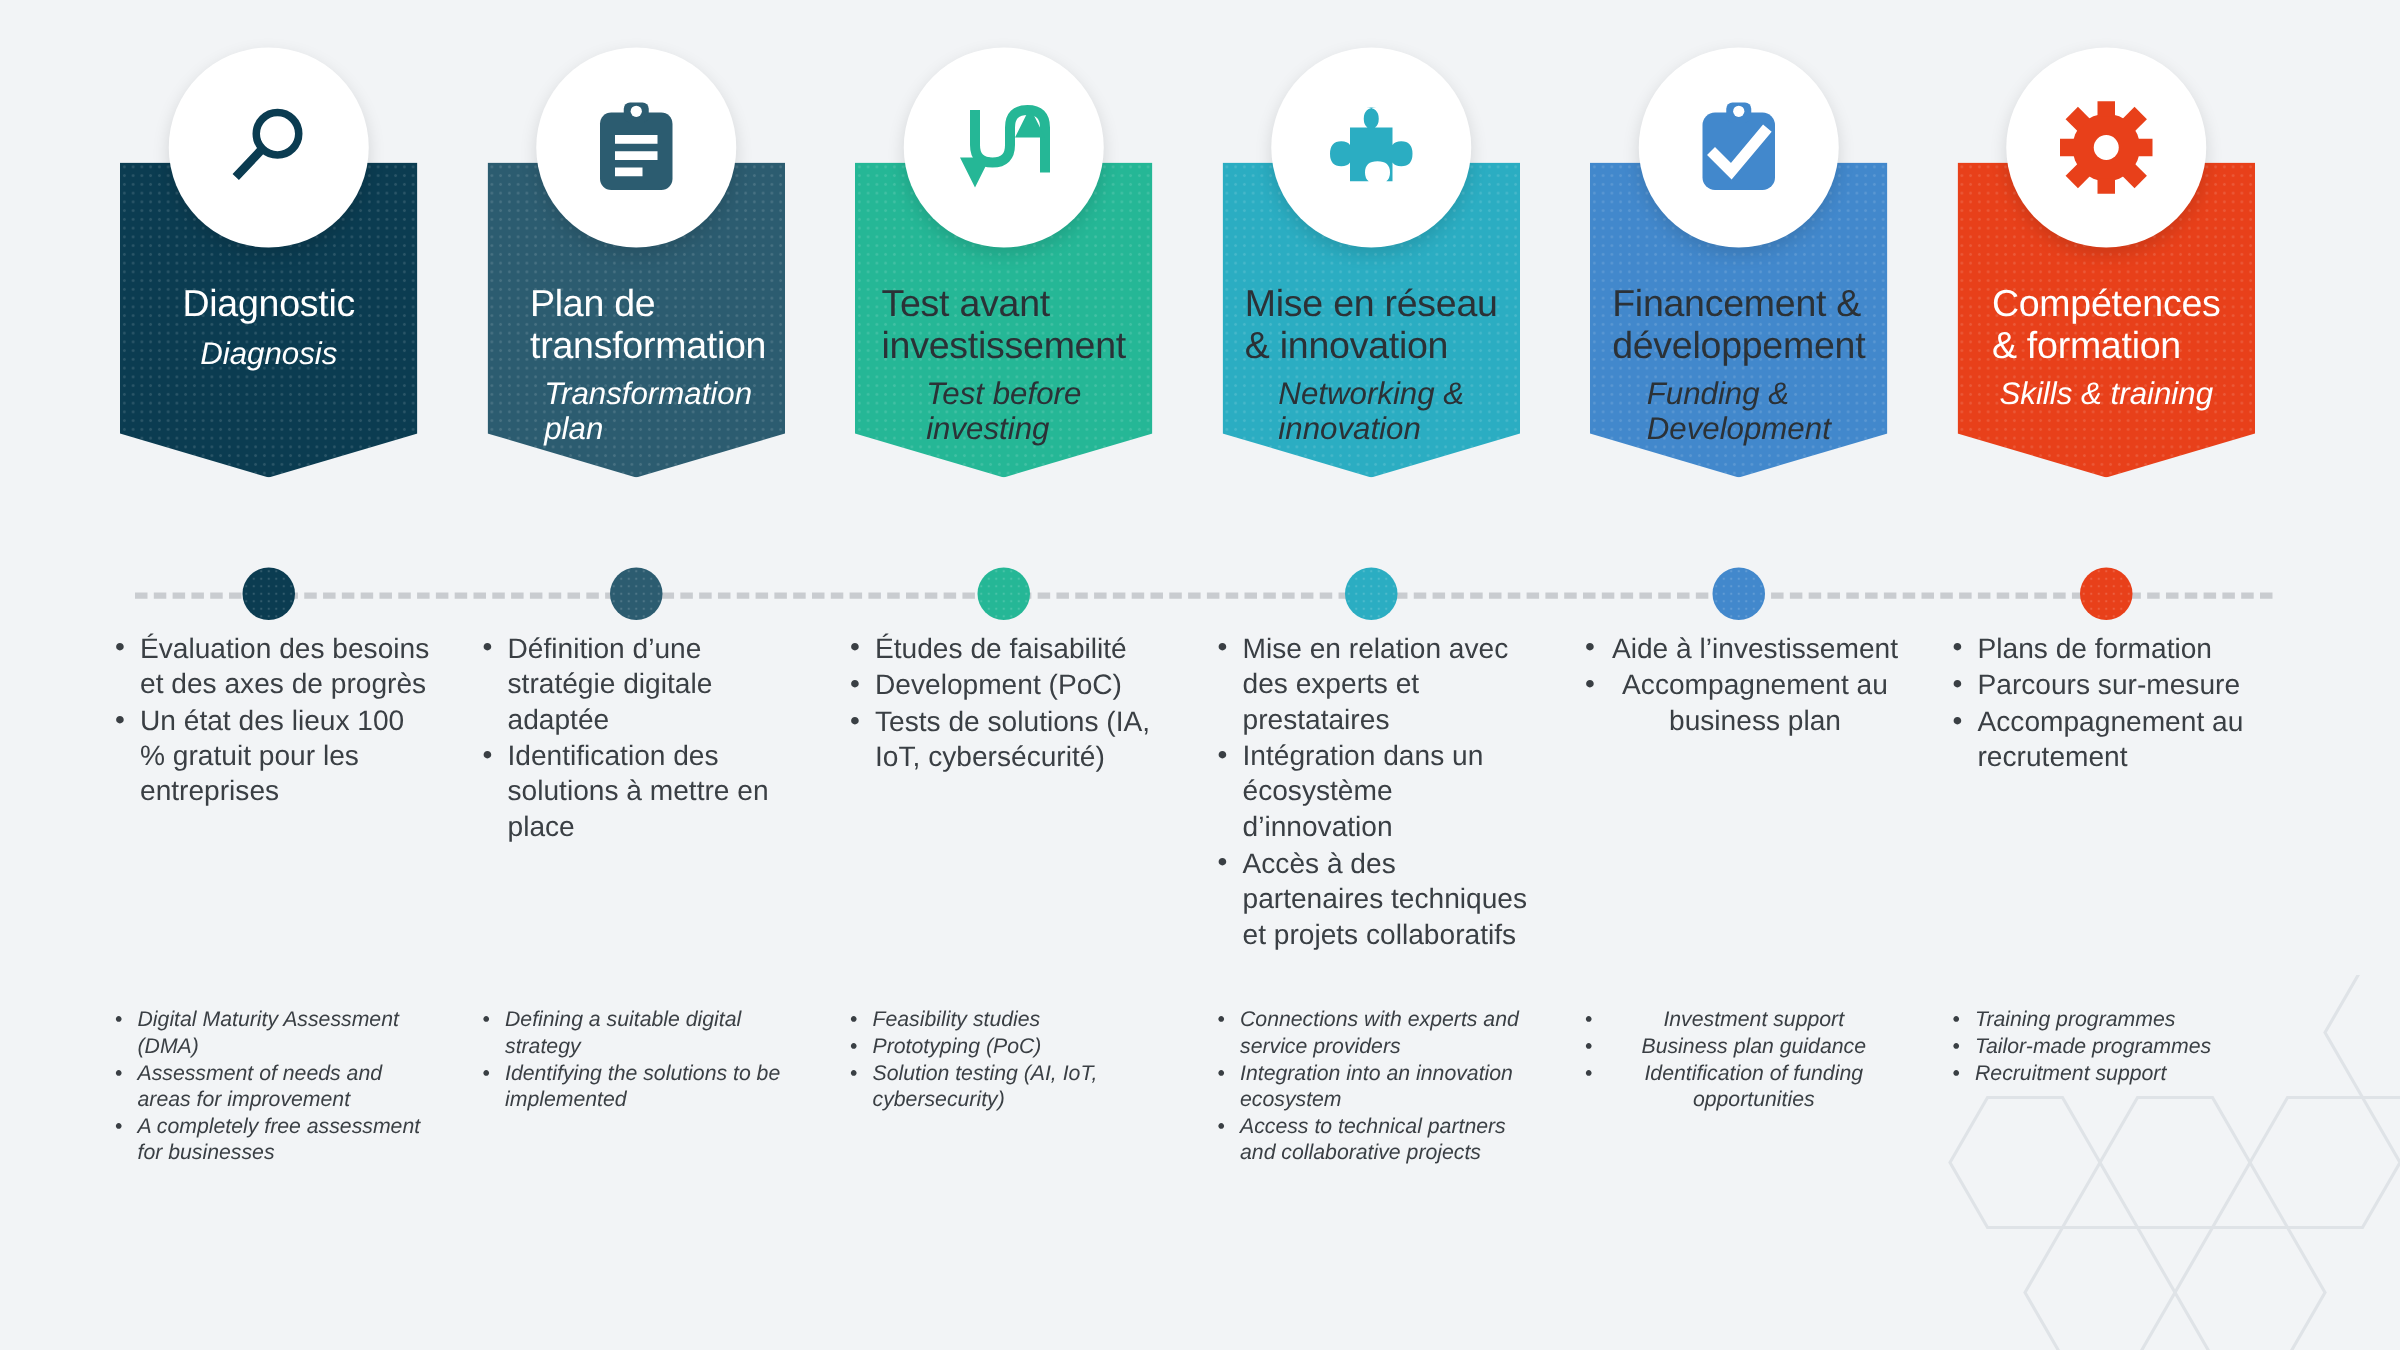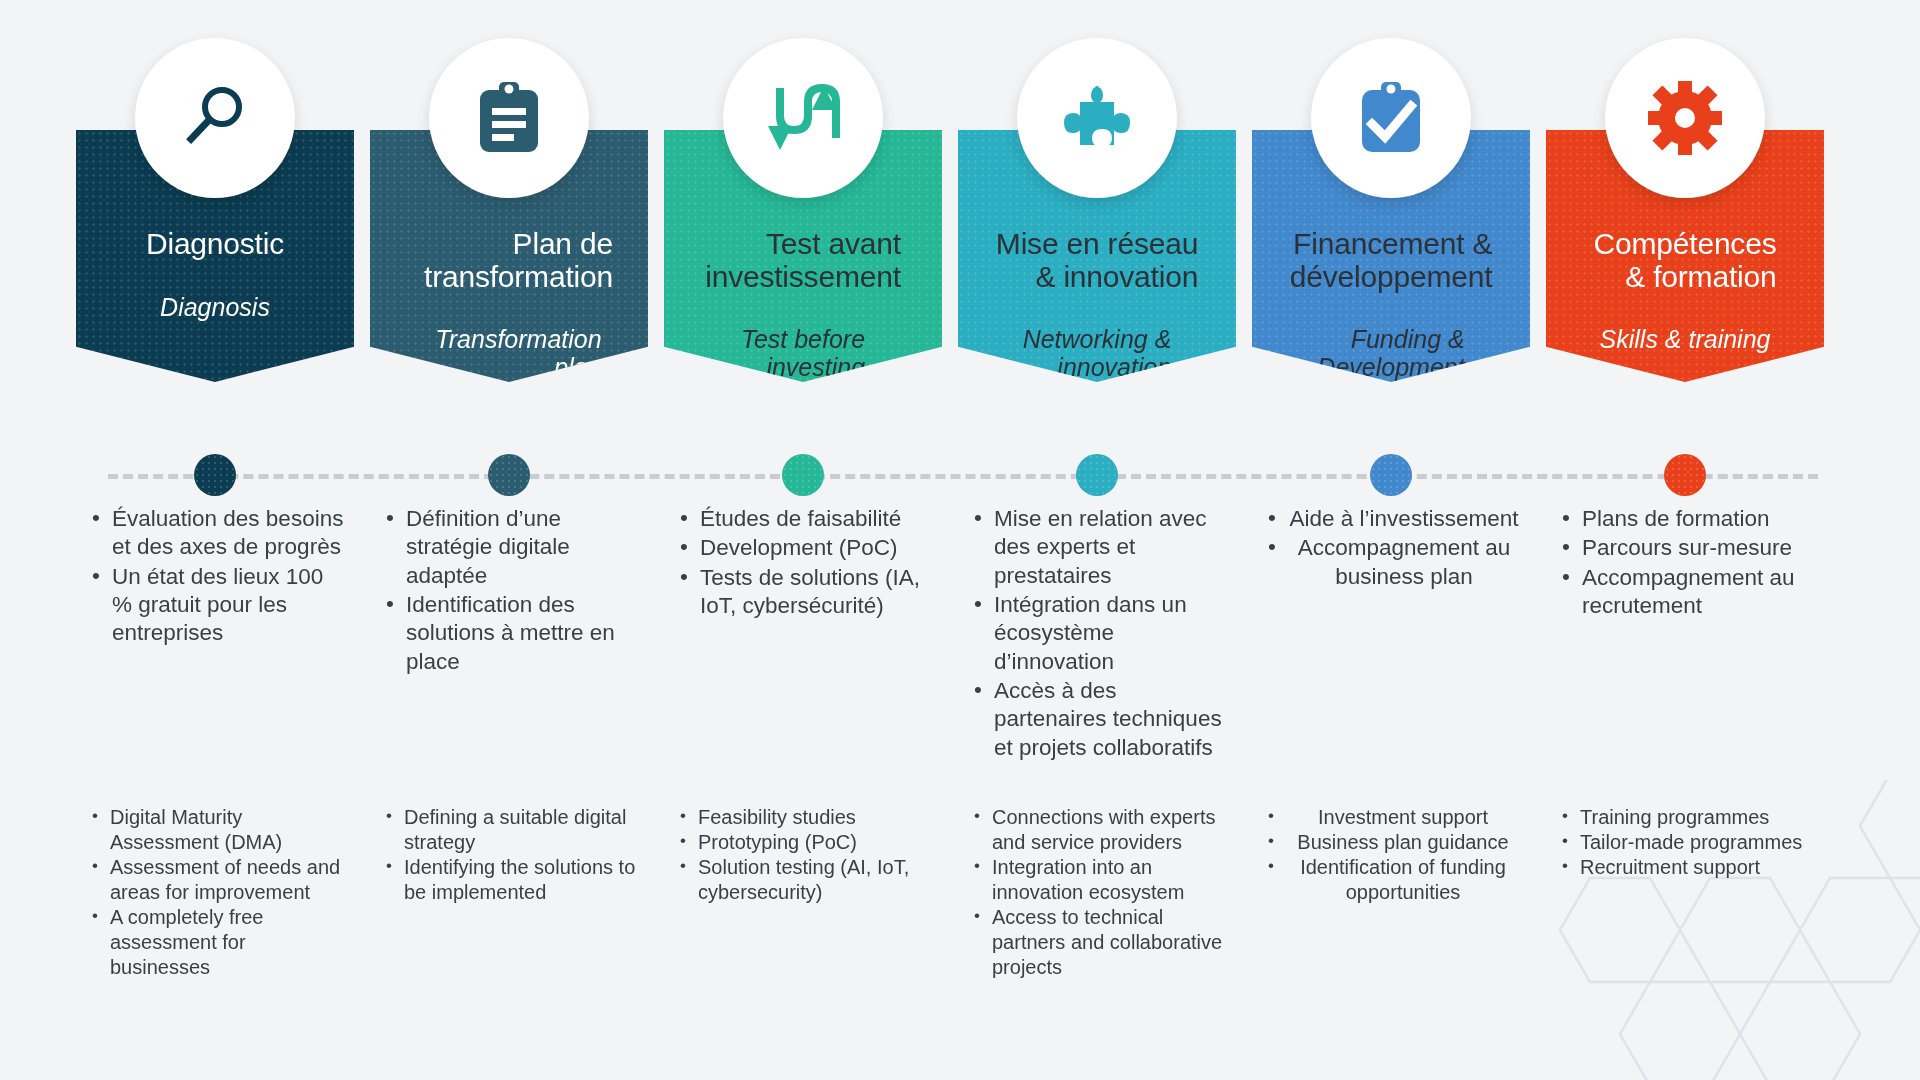--- a/index.html
+++ b/index.html
@@ -43,31 +43,30 @@
     top: 0;
     width: 294px;
     height: 400px;
   }
 
   .banner-shape {
     position: absolute;
     top: 130px;
     left: 50%;
     transform: translateX(-50%);
-    width: 278px;
+    width: 238px;
     height: 252px;
     -webkit-clip-path: polygon(0 0, 100% 0, 100% 86%, 50% 100%, 0 86%);
     clip-path: polygon(0 0, 100% 0, 100% 86%, 50% 100%, 0 86%);
     display: flex;
     flex-direction: column;
     align-items: center;
     justify-content: flex-start;
     padding-top: 98px;
-    text-align: right;
-    gap: 24px;
+    text-align: left;
   }
 
   
   .banner-shape::after {
     content: "";
     position: absolute;
     inset: 0;
     background-image: radial-gradient(rgba(255,255,255,0.13) 1px, transparent 1.2px);
     background-size: 7px 7px;
     pointer-events: none;
@@ -178,22 +177,23 @@
     font-size: 22.5px;
     line-height: 1.26;
   }
   .en-list {
     position: absolute;
     left: 0;
     top: 300px;
     width: 258px;
   }
   .en-list li {
-    font-size: 20px;
+    font-size: 17px;
     line-height: 1.25;
+    font-style: italic;
     padding-left: 24px;
     margin-bottom: 0;
   }
   .en-list li::before { font-style: normal; font-size: 17px; top: 0; }
 </style>
 </head>
 <body>
 
 <svg id="hex-decor" viewBox="0 0 420 300">
   <g fill="none" stroke="#dfe3e7" stroke-width="2.5">

